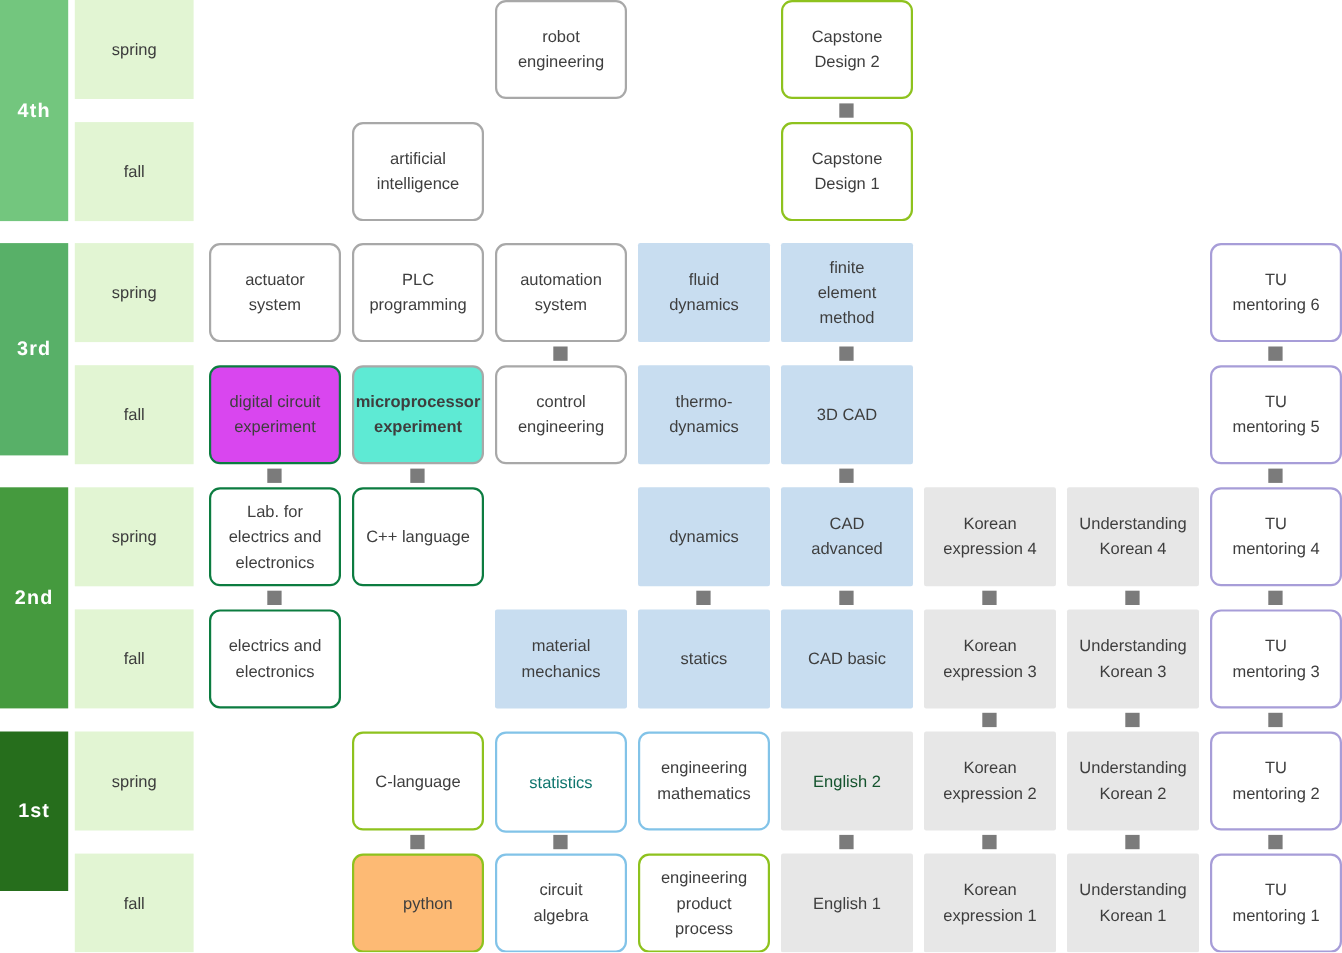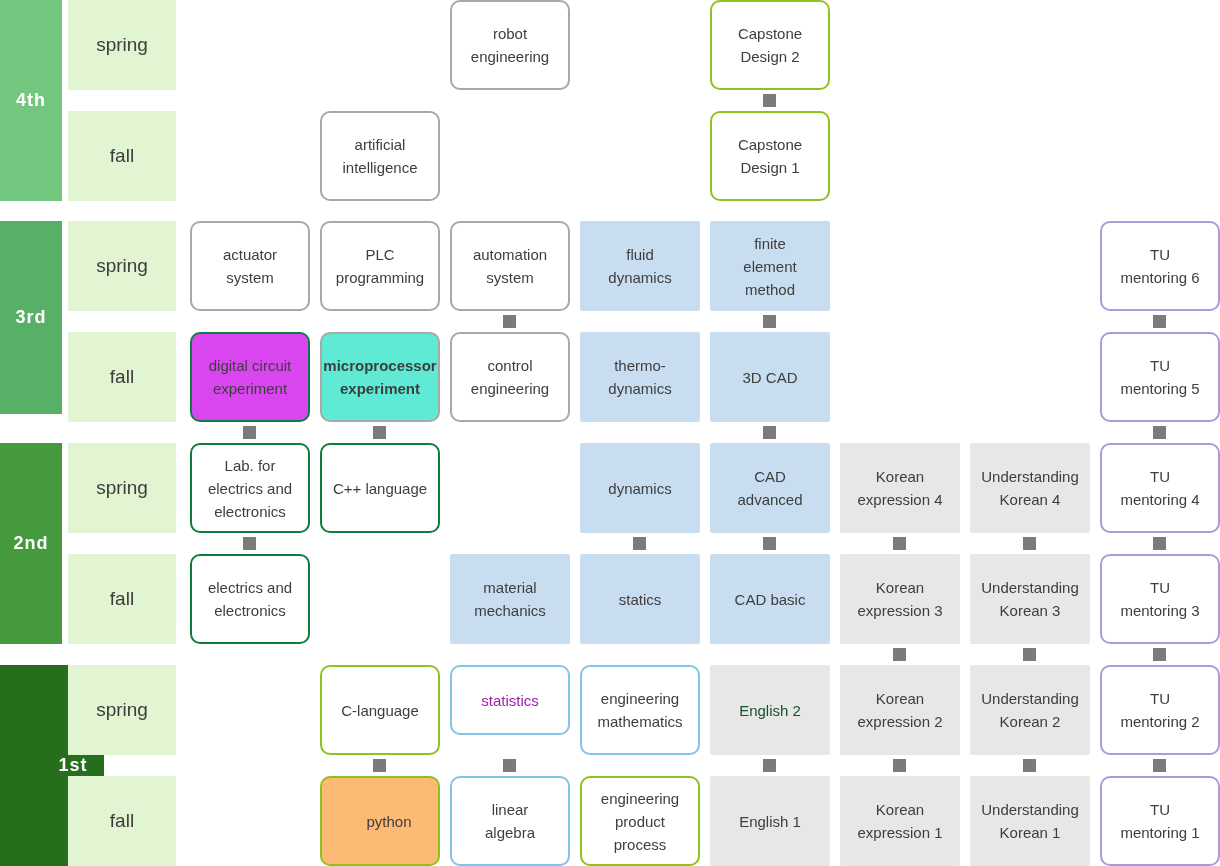--- a/index.html
+++ b/index.html
@@ -9,40 +9,40 @@
     background:#ffffff; overflow:hidden;
   }
   .year {
     position:absolute; left:0; width:62px;
     display:flex; align-items:center; justify-content:center;
     color:#ffffff; font-size:18px; font-weight:600; letter-spacing:1px;
   }
   .sem {
     position:absolute; left:68px; width:108px;
     display:flex; align-items:center; justify-content:center;
-    font-size:19px; color:#3c3c3c;
+    font-size:15px; color:#3c3c3c;
   }
   .card {
     position:absolute; width:120px; box-sizing:border-box;
     display:flex; align-items:center; justify-content:center;
     text-align:center; font-size:15px; line-height:23px; color:#3e3e3e;
     padding:0 2px; white-space:pre-line;
   }
   .card.bordered { background:#ffffff; border:2px solid #aaaaaa; border-radius:10px; }
   .card.filled  { border:none; border-radius:2px; }
   .connector { position:absolute; width:13px; height:13px; }
 </style>
 </head>
 <body>
 
 <div class="canvas" id="canvas">
     <div class="year" style="top: 0px; height: 201px; background: rgb(115, 198, 126);">4th</div>
     <div class="year" style="top: 221px; height: 193px; background: rgb(88, 176, 104);">3rd</div>
     <div class="year" style="top: 443px; height: 201px; background: rgb(69, 154, 62);">2nd</div>
-    <div class="year" style="top: 665px; height: 201px; background: rgb(38, 110, 28); padding-left: 42px;">1st</div>
+    <div class="year" style="top: 665px; height: 145px; background: rgb(38, 110, 28);">1st</div>
     <div class="sem" style="top: 0px; height: 90px; background: rgb(226, 245, 211);">spring</div>
     <div class="sem" style="top: 111px; height: 90px; background: rgb(226, 245, 211);">fall</div>
     <div class="sem" style="top: 221px; height: 90px; background: rgb(226, 245, 211);">spring</div>
     <div class="sem" style="top: 332px; height: 90px; background: rgb(226, 245, 211);">fall</div>
     <div class="sem" style="top: 443px; height: 90px; background: rgb(226, 245, 211);">spring</div>
     <div class="sem" style="top: 554px; height: 90px; background: rgb(226, 245, 211);">fall</div>
     <div class="sem" style="top: 665px; height: 90px; background: rgb(226, 245, 211);">spring</div>
     <div class="sem" style="top: 776px; height: 90px; background: rgb(226, 245, 211);">fall</div>
     <div class="card bordered" style="left: 450px; top: 0px; height: 90px; border-color: rgb(168, 168, 168); background: rgb(255, 255, 255); color: rgb(62, 62, 62);">robot
 engineering</div>
@@ -95,32 +95,32 @@
 mechanics</div>
     <div class="card filled" style="left: 710px; top: 554px; height: 90px; background: rgb(200, 221, 240); color: rgb(62, 62, 62);">CAD basic</div>
     <div class="card filled" style="left: 580px; top: 554px; height: 90px; background: rgb(200, 221, 240); color: rgb(62, 62, 62);">statics</div>
     <div class="card filled" style="left: 840px; top: 554px; height: 90px; background: rgb(231, 231, 231); color: rgb(62, 62, 62);">Korean
 expression 3</div>
     <div class="card filled" style="left: 970px; top: 554px; height: 90px; background: rgb(231, 231, 231); color: rgb(62, 62, 62);">Understanding
 Korean 3</div>
     <div class="card bordered" style="left: 1100px; top: 554px; height: 90px; border-color: rgb(167, 157, 216); background: rgb(255, 255, 255); color: rgb(62, 62, 62);">TU
 mentoring 3</div>
     <div class="card bordered" style="left: 320px; top: 665px; height: 90px; border-color: rgb(142, 194, 30); background: rgb(255, 255, 255); color: rgb(62, 62, 62);">C-language</div>
-    <div class="card bordered" style="left: 450px; top: 665px; height: 70px; border-color: rgb(130, 195, 232); background: rgb(255, 255, 255); color: #a21caf;">statistics</div>
+    <div class="card bordered" style="left: 450px; top: 665px; height: 92px; border-color: rgb(130, 195, 232); background: rgb(255, 255, 255); color: #0f766e;">statistics</div>
     <div class="card bordered" style="left: 580px; top: 665px; height: 90px; border-color: rgb(130, 195, 232); background: rgb(255, 255, 255); color: rgb(62, 62, 62);">engineering
 mathematics</div>
     <div class="card filled" style="left: 710px; top: 665px; height: 90px; background: rgb(231, 231, 231); color: #14532d;">English 2</div>
     <div class="card filled" style="left: 840px; top: 665px; height: 90px; background: rgb(231, 231, 231); color: rgb(62, 62, 62);">Korean
 expression 2</div>
     <div class="card filled" style="left: 970px; top: 665px; height: 90px; background: rgb(231, 231, 231); color: rgb(62, 62, 62);">Understanding
 Korean 2</div>
     <div class="card bordered" style="left: 1100px; top: 665px; height: 90px; border-color: rgb(167, 157, 216); background: rgb(255, 255, 255); color: rgb(62, 62, 62);">TU
 mentoring 2</div>
     <div class="card bordered" style="left: 320px; top: 776px; height: 90px; border-color: rgb(142, 194, 30); background: #fdba74; color: rgb(62, 62, 62); padding-left: 20px;">python</div>
-    <div class="card bordered" style="left: 450px; top: 776px; height: 90px; border-color: rgb(130, 195, 232); background: rgb(255, 255, 255); color: rgb(62, 62, 62);">linear
+    <div class="card bordered" style="left: 450px; top: 776px; height: 90px; border-color: rgb(130, 195, 232); background: rgb(255, 255, 255); color: rgb(62, 62, 62);">circuit
 algebra</div>
     <div class="card bordered" style="left: 580px; top: 776px; height: 90px; border-color: rgb(142, 194, 30); background: rgb(255, 255, 255); color: rgb(62, 62, 62);">engineering
 product
 process</div>
     <div class="card filled" style="left: 710px; top: 776px; height: 90px; background: rgb(231, 231, 231); color: rgb(62, 62, 62);">English 1</div>
     <div class="card filled" style="left: 840px; top: 776px; height: 90px; background: rgb(231, 231, 231); color: rgb(62, 62, 62);">Korean
 expression 1</div>
     <div class="card filled" style="left: 970px; top: 776px; height: 90px; background: rgb(231, 231, 231); color: rgb(62, 62, 62);">Understanding
 Korean 1</div>
     <div class="card bordered" style="left: 1100px; top: 776px; height: 90px; border-color: rgb(167, 157, 216); background: rgb(255, 255, 255); color: rgb(62, 62, 62);">TU

